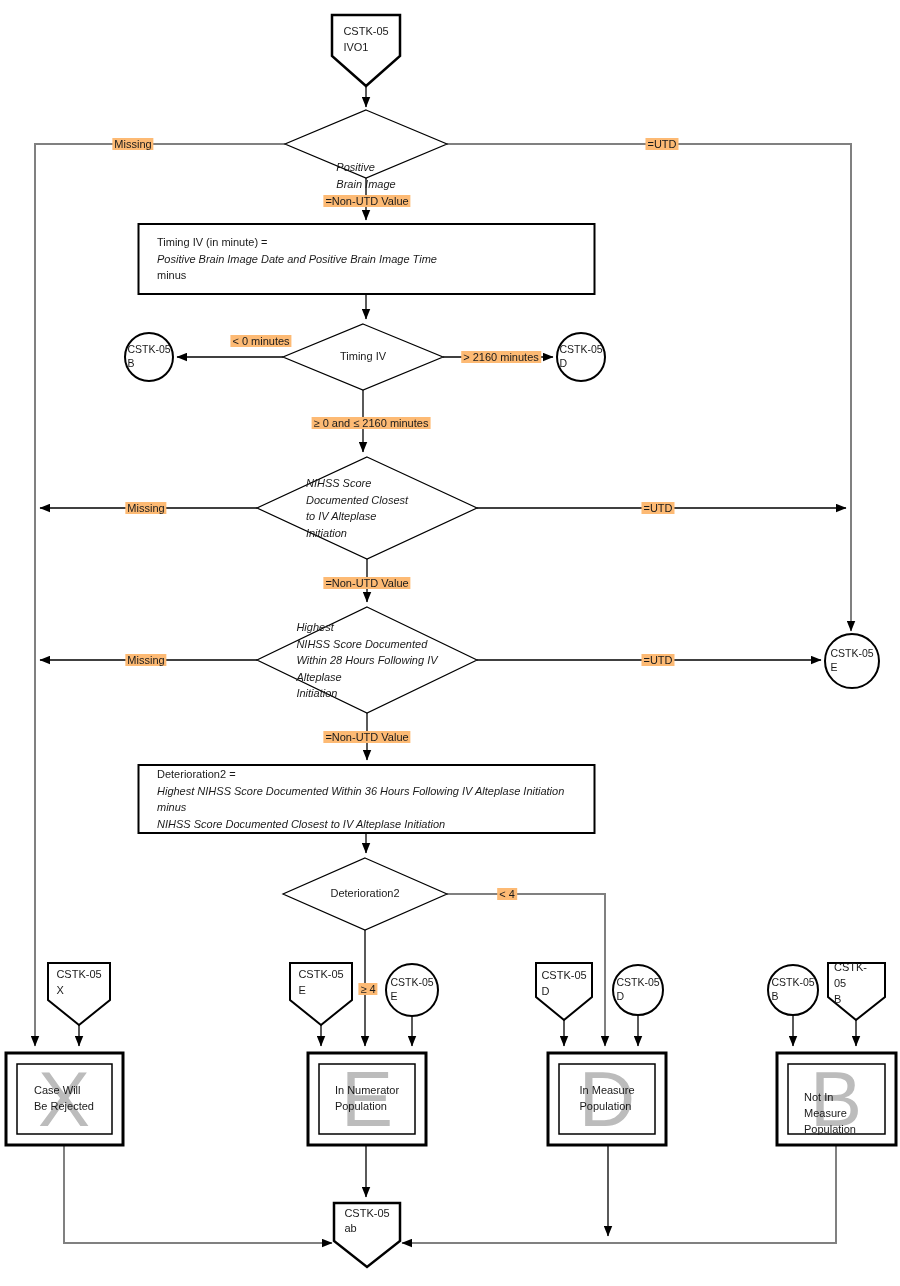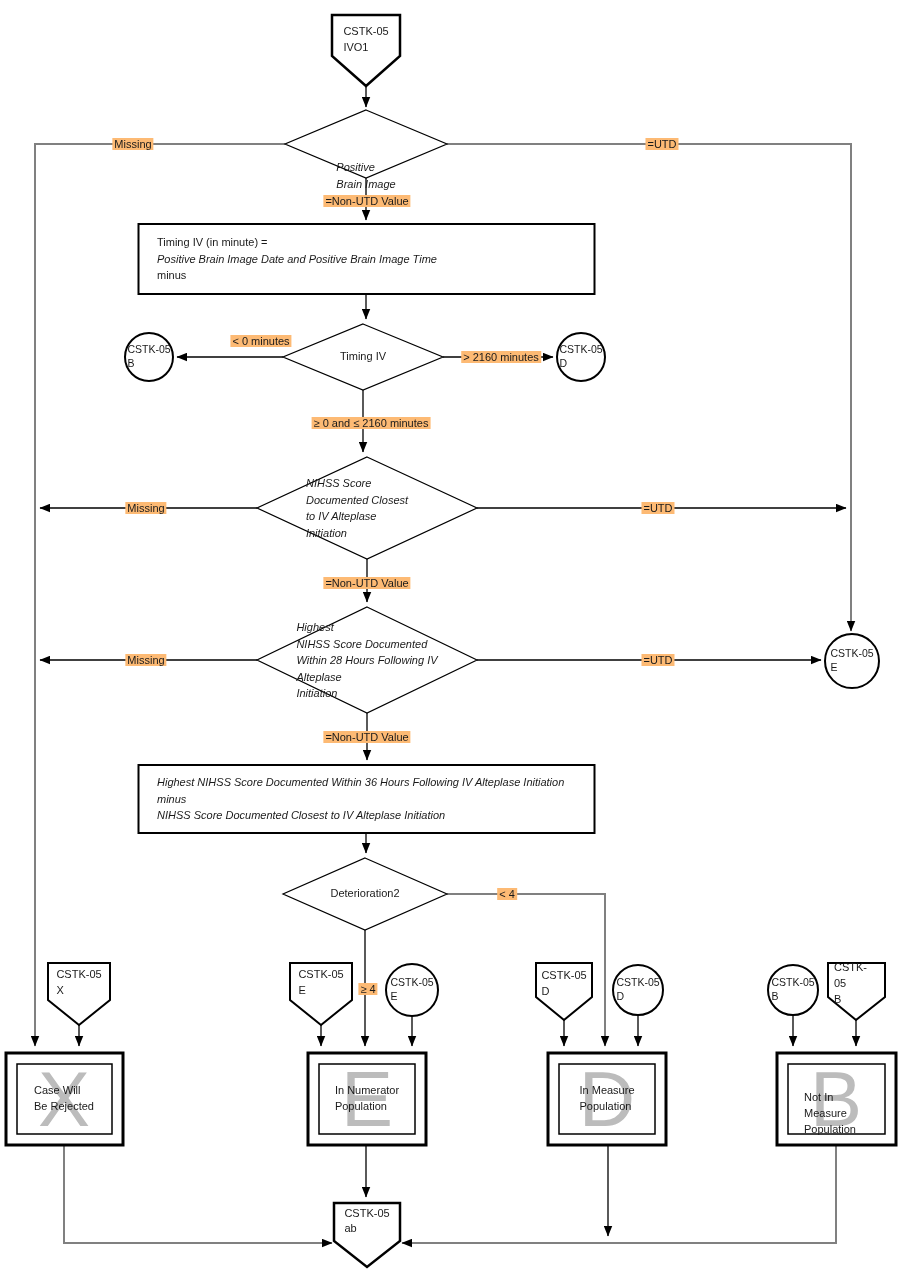--- a/index.html
+++ b/index.html
@@ -121,21 +121,21 @@
 Documented Closest
 to IV Alteplase
 Initiation</div>
 <div class="t it diam" style="left:367px;top:660px;">Highest
 NIHSS Score Documented
 Within 28 Hours Following IV
 Alteplase
 Initiation</div>
 <div class="t small" style="left:852px;top:661px;">CSTK-05
 E</div>
-<div class="t rectText" style="left:366px;top:799px;"><div class="it">Highest NIHSS Score Documented Within 36 Hours Following  IV Alteplase Initiation</div><div class="it">minus</div><div class="it">NIHSS Score Documented Closest to IV Alteplase Initiation</div></div>
+<div class="t rectText" style="left:366px;top:799px;"><div>Deterioration2 =</div><div class="it">Highest NIHSS Score Documented Within 36 Hours Following  IV Alteplase Initiation</div><div class="it">minus</div><div class="it">NIHSS Score Documented Closest to IV Alteplase Initiation</div></div>
 <div class="t" style="left:365px;top:894px;">Deterioration2</div>
 
 <div class="t" style="left:79px;top:983px;">CSTK-05
 X</div>
 <div class="t" style="left:321px;top:983px;">CSTK-05
 E</div>
 <div class="t small" style="left:412px;top:990px;">CSTK-05
 E</div>
 <div class="t" style="left:564px;top:984px;">CSTK-05
 D</div>

